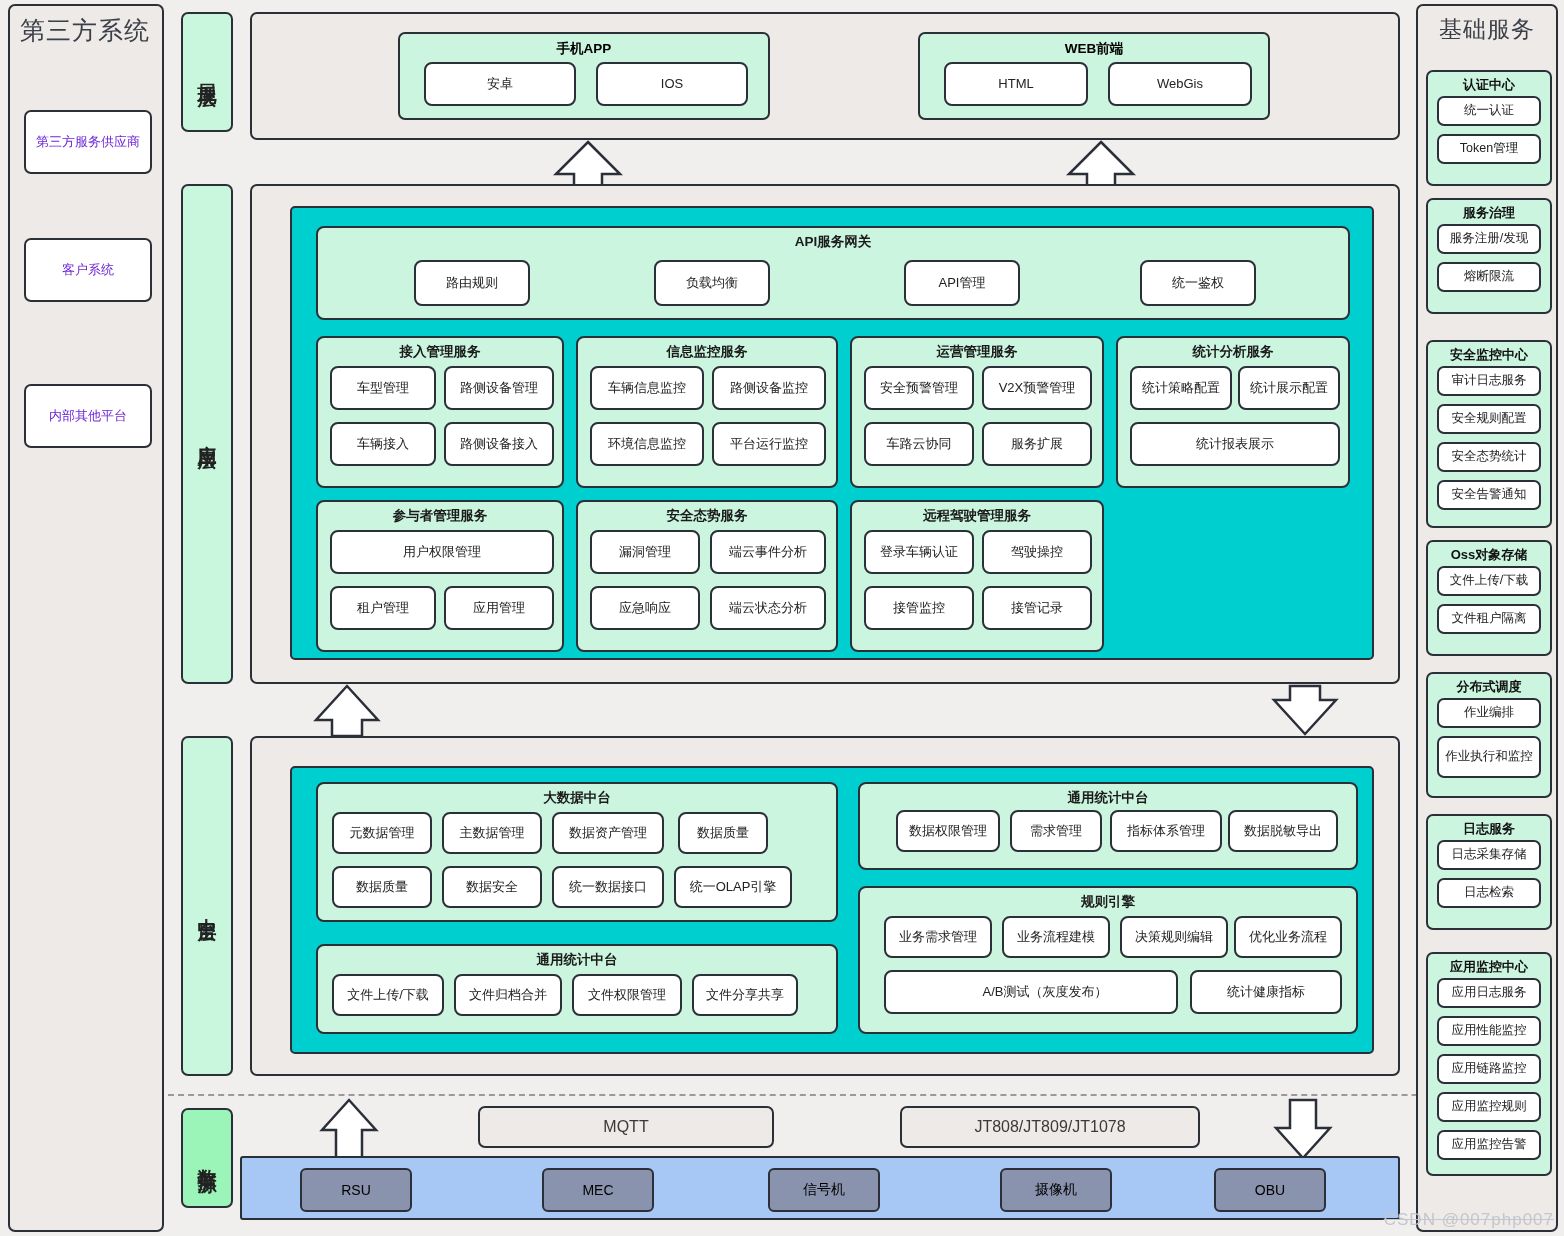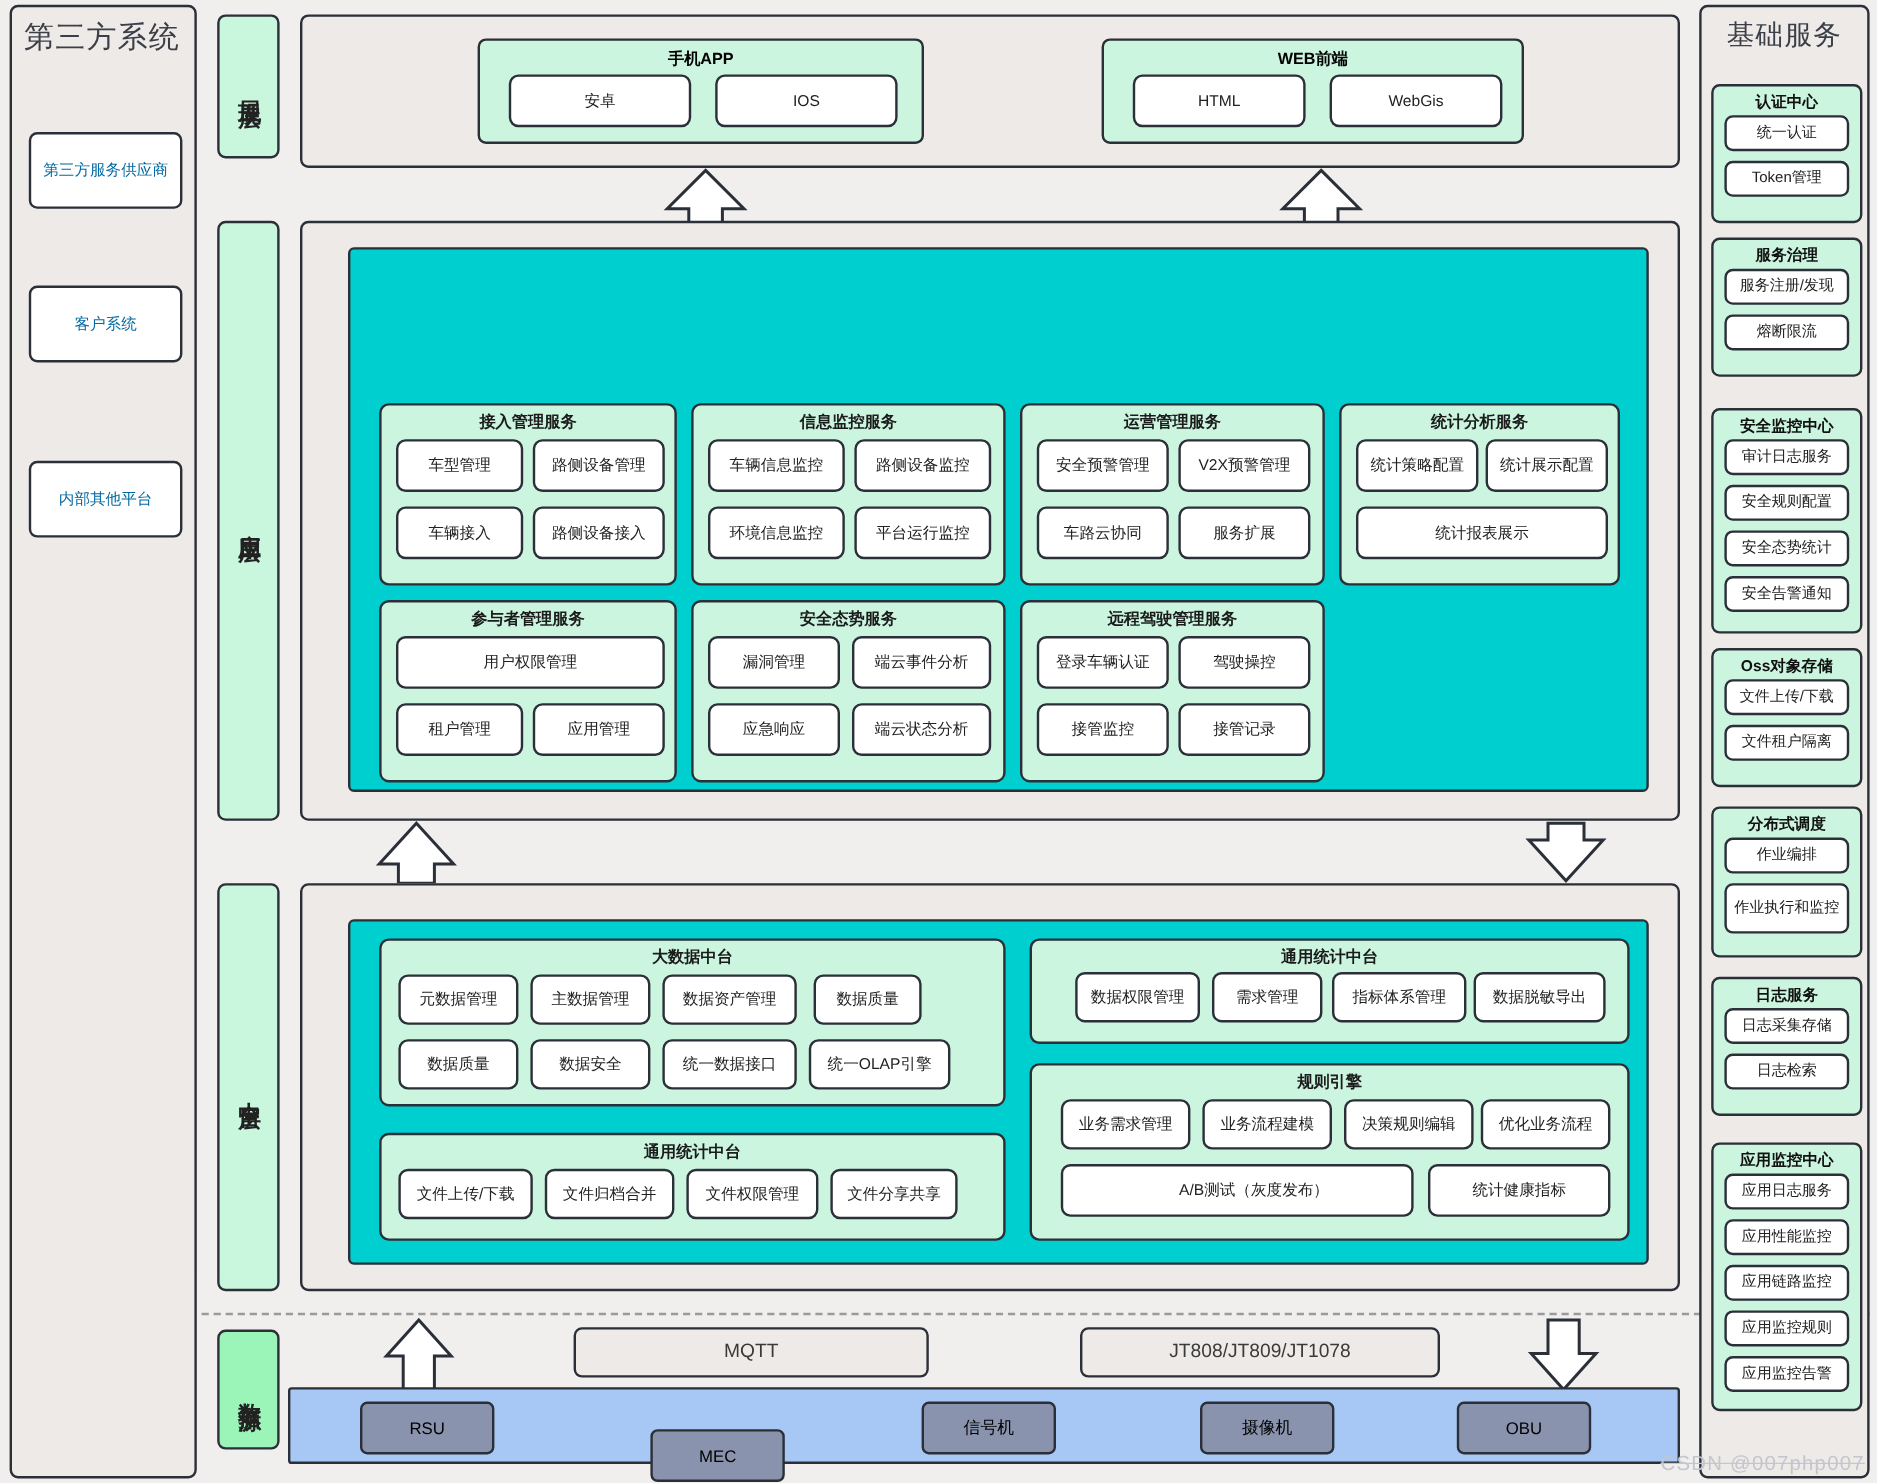--- a/index.html
+++ b/index.html
@@ -27,21 +27,21 @@
   #third-party {
     position: absolute; left: 8px; top: 4px; width: 156px; height: 1228px;
     background: #eeeae8; border: 2.5px solid #2b2f38; border-radius: 7px;
   }
   #third-party .tp-title {
     position: absolute; left: 10px; top: 8px;
     font-size: 25px; color: #3b3f47; letter-spacing: 1px;
   }
   .tp-item {
     position: absolute; left: 14px; width: 128px; height: 64px;
-    font-size: 13px; color: #0369a1;
+    font-size: 13px; color: #6d28d9;
   }
 
   
   .layer-label {
     position: absolute;
     writing-mode: vertical-rl; text-orientation: upright;
     font-size: 19px; font-weight: bold; color: #222;
     letter-spacing: 3px;
     border: 2.5px solid #2b2f38; border-radius: 7px;
     display: flex; align-items: center; justify-content: center;
@@ -185,20 +185,35 @@
     <polygon points="36,2 68,34 50,34 50,48 22,48 22,34 4,34" fill="#ffffff" stroke="#2b2f38" stroke-width="2.5"></polygon>
   </svg>
   <svg class="arrow" style="left:1065px; top:140px;" width="72" height="48">
     <polygon points="36,2 68,34 50,34 50,48 22,48 22,34 4,34" fill="#ffffff" stroke="#2b2f38" stroke-width="2.5"></polygon>
   </svg>
 
   <div class="layer-box" style="left:250px; top:184px; width:1150px; height:500px;">
 
     <div class="teal-frame" style="left:38px; top:20px; width:1084px; height:454px;">
 
+      <div class="group" style="left:24px; top:18px; width:1034px; height:94px;">
+        <div class="g-title">API服务网关</div>
+        <div class="leaf" style="left:96px; top:32px; width:116px; height:46px;">
+          <span>路由规则</span>
+          </div>
+        <div class="leaf" style="left:336px; top:32px; width:116px; height:46px;">
+          <span>负载均衡</span>
+          </div>
+        <div class="leaf" style="left:586px; top:32px; width:116px; height:46px;">
+          <span>API管理</span>
+          </div>
+        <div class="leaf" style="left:822px; top:32px; width:116px; height:46px;">
+          <span>统一鉴权</span>
+          </div>
+      </div>
 
       <div class="group" style="left:24px; top:128px; width:248px; height:152px;">
         <div class="g-title">接入管理服务</div>
         <div class="leaf" style="left:12px; top:28px; width:106px; height:44px;">
           <span>车型管理</span>
           </div>
         <div class="leaf" style="left:126px; top:28px; width:110px; height:44px;">
           <span>路侧设备管理</span>
           </div>
         <div class="leaf" style="left:12px; top:84px; width:106px; height:44px;">
@@ -412,21 +427,21 @@
     <span>MQTT</span>
   </div>
   <div class="proto" style="left:900px; top:1106px; width:300px; height:42px;">
     <span>JT808/JT809/JT1078</span>
   </div>
 
   <div id="data-band" style="left:240px; top:1156px; width:1160px; height:64px;">
     <div class="src" style="left:58px; top:10px; width:112px; height:44px;">
       <span>RSU</span>
       </div>
-    <div class="src" style="left:300px; top:10px; width:112px; height:44px;margin-top:23px;">
+    <div class="src" style="left:300px; top:10px; width:112px; height:44px;">
       <span>MEC</span>
       </div>
     <div class="src" style="left:526px; top:10px; width:112px; height:44px;">
       <span>信号机</span>
       </div>
     <div class="src" style="left:758px; top:10px; width:112px; height:44px;">
       <span>摄像机</span>
       </div>
     <div class="src" style="left:972px; top:10px; width:112px; height:44px;">
       <span>OBU</span>

